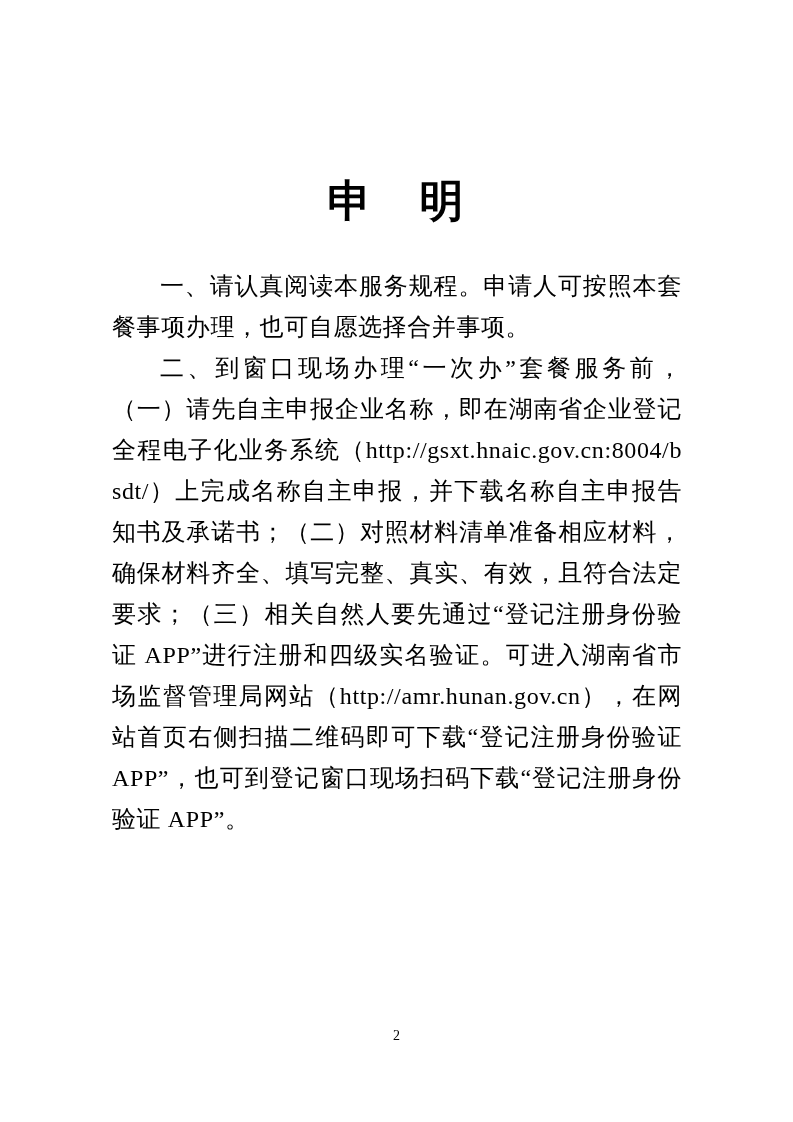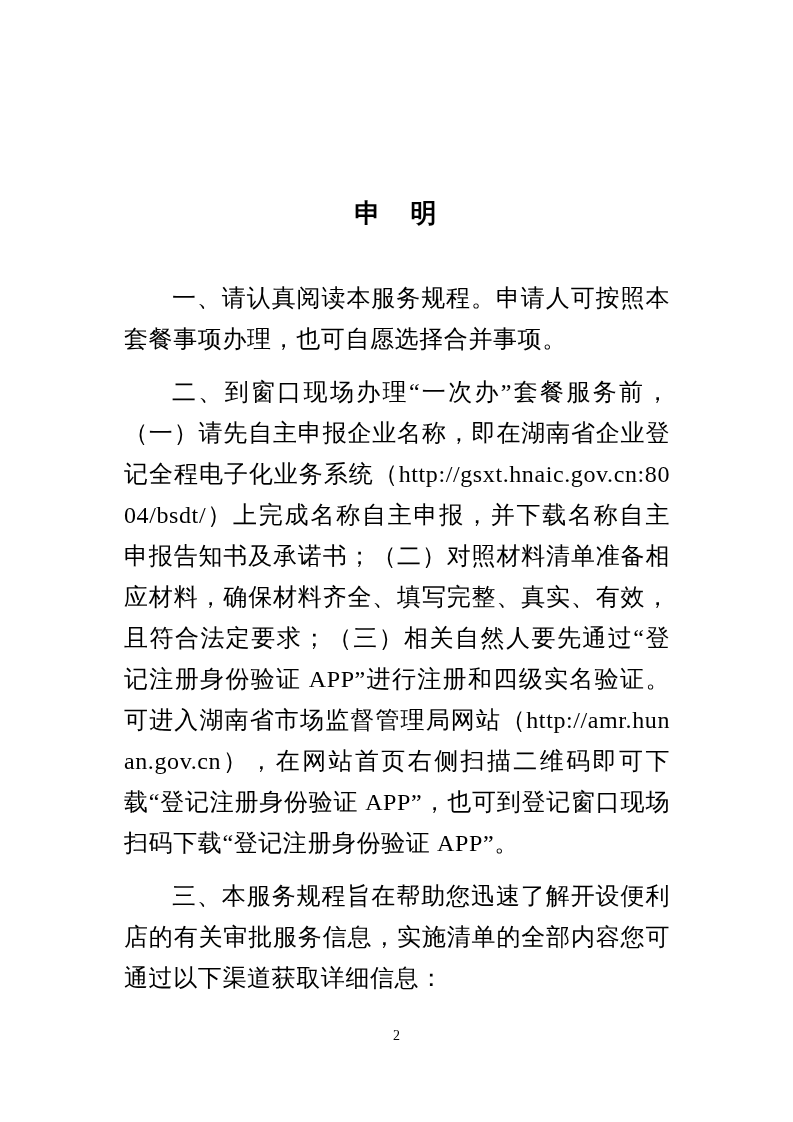--- a/index.html
+++ b/index.html
@@ -15,43 +15,43 @@
       color: #000000;
       font-family: "Liberation Serif", "DejaVu Serif", serif;
       overflow: hidden;
       box-sizing: border-box;
     }
     .doc-title {
       position: absolute;
       top: 176px;
       left: 0;
       right: 0;
-      margin: 16px;
+      margin: 4px;
       text-align: center;
-      font-size: 26px;
+      font-size: 44px;
       line-height: 44px;
       font-weight: bold;
       letter-spacing: 2px;
       color: #000000;
     }
     .doc-body {
       position: absolute;
       top: 266px;
       left: 112px;
       width: 570px;
       font-size: 24px;
       line-height: 41px;
       text-align: justify;
       text-justify: inter-character;
       word-break: break-all;
       letter-spacing: 0.6px;
       color: #000000;
     }
     .doc-body p {
-      margin: 12px;
+      margin: 0;
       padding: 0;
       text-indent: 2em;
     }
     .page-number {
       position: absolute;
       bottom: 78px;
       left: 0;
       right: 0;
       text-align: center;
       font-size: 14px;
@@ -62,18 +62,17 @@
 </head>
 <body>
 
 <div class="page">
 
   <h1 class="doc-title">申　明</h1>
 
   <div class="doc-body">
     <p>一、请认真阅读本服务规程。申请人可按照本套餐事项办理，也可自愿选择合并事项。</p>
     <p>二、到窗口现场办理“一次办”套餐服务前，（一）请先自主申报企业名称，即在湖南省企业登记全程电子化业务系统（http://gsxt.hnaic.gov.cn:8004/bsdt/）上完成名称自主申报，并下载名称自主申报告知书及承诺书；（二）对照材料清单准备相应材料，确保材料齐全、填写完整、真实、有效，且符合法定要求；（三）相关自然人要先通过“登记注册身份验证 APP”进行注册和四级实名验证。可进入湖南省市场监督管理局网站（http://amr.hunan.gov.cn），在网站首页右侧扫描二维码即可下载“登记注册身份验证 APP”，也可到登记窗口现场扫码下载“登记注册身份验证 APP”。</p>
-    <p>三、本服务规程旨在帮助您迅速了解开设便利店的有关审批服务信息，实施清单的全部内容您可通过以下渠道获取详细信息：</p>
   </div>
 
   <div class="page-number">2</div>
 
 </div>
 
 </body></html>

